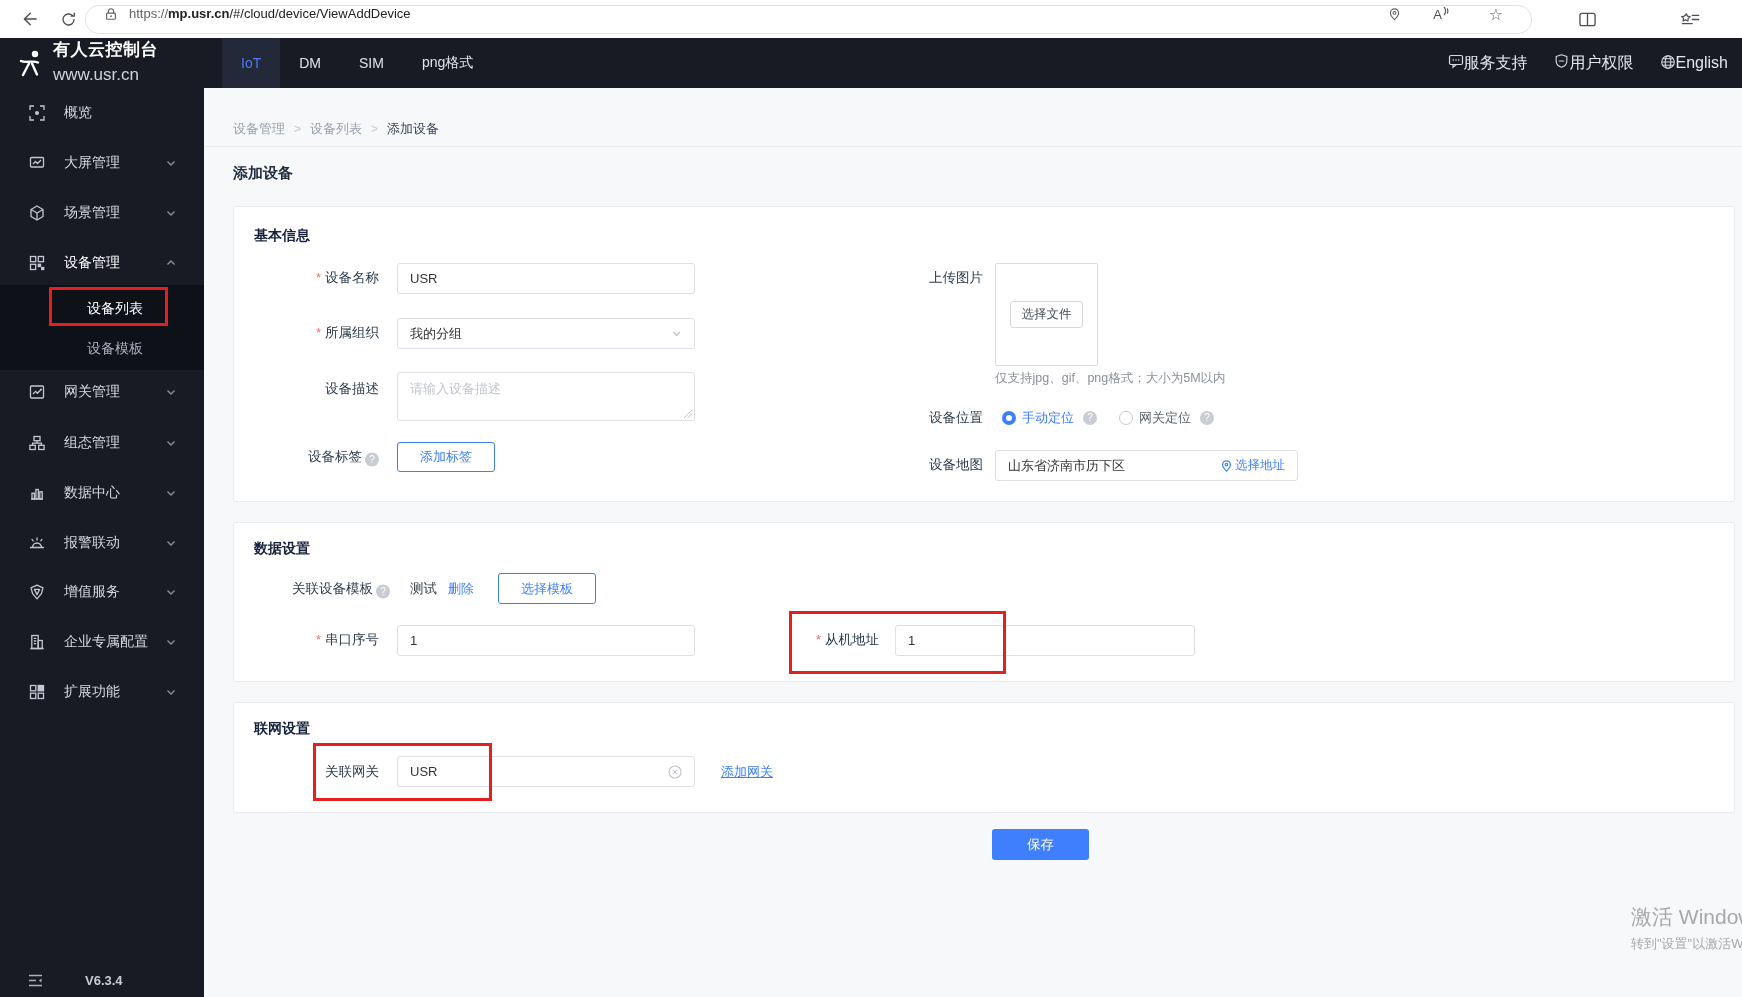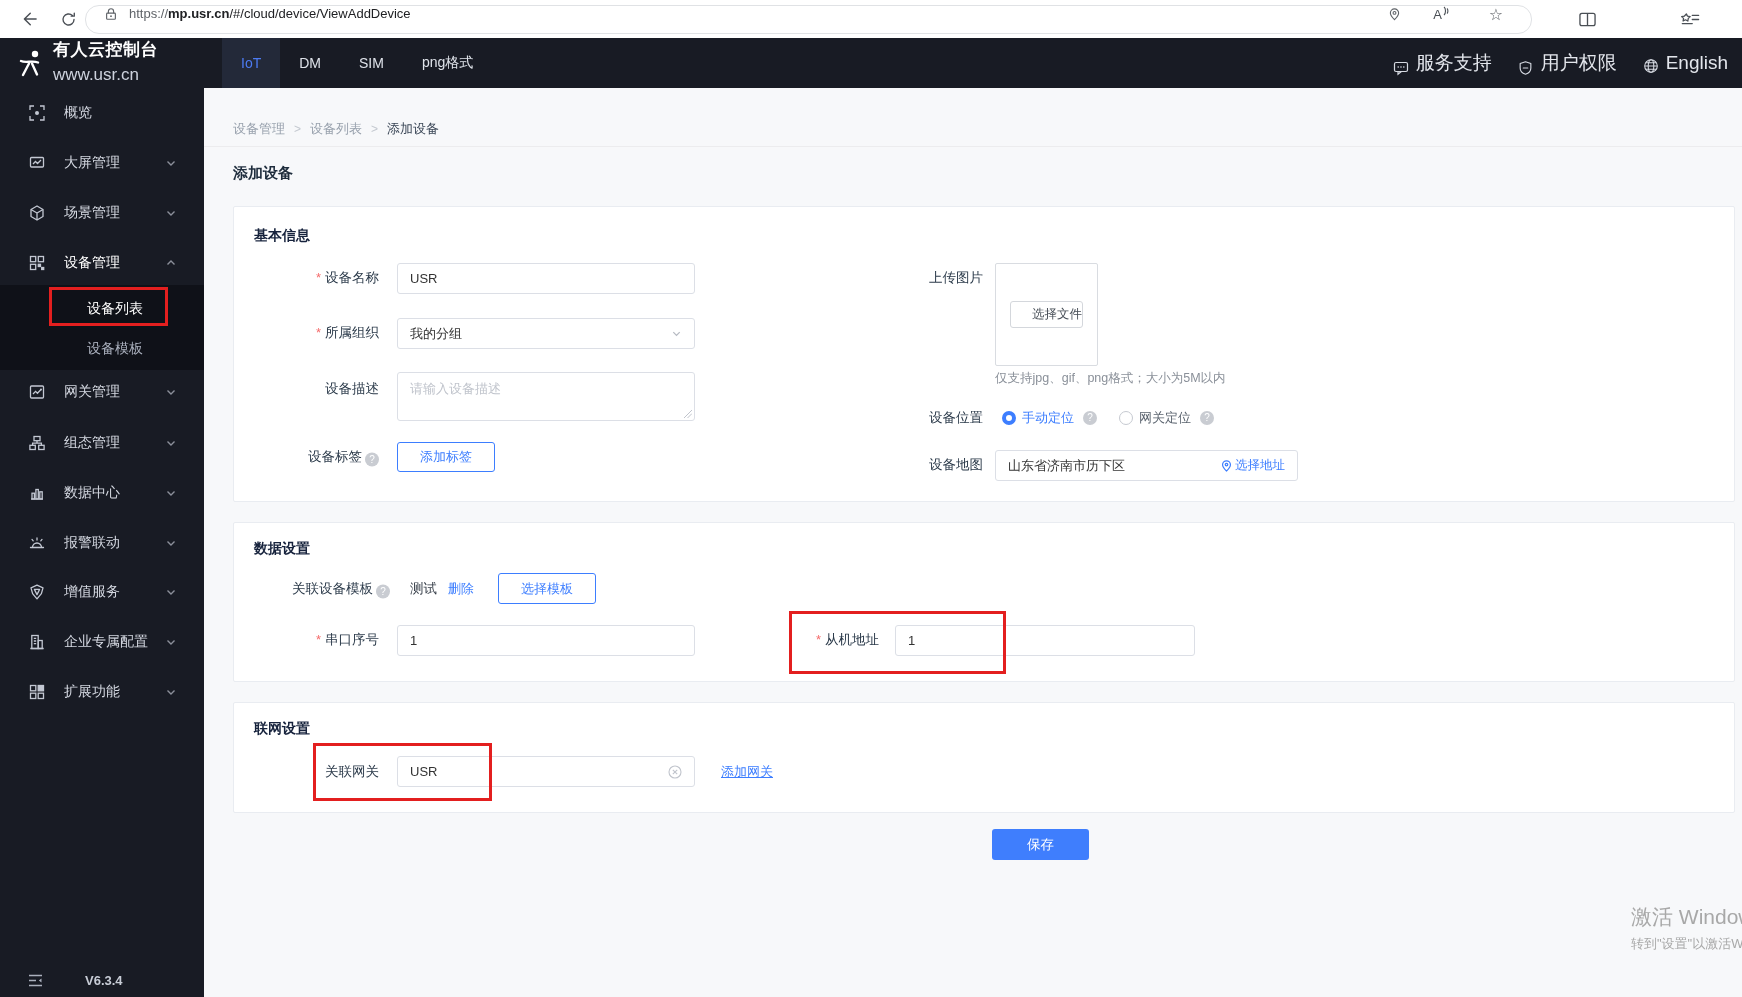--- a/index.html
+++ b/index.html
@@ -19,21 +19,21 @@
   
   #app-header{position:absolute;left:0;top:38px;width:1742px;height:50px;background:#181b24;color:#e8eaf0;}
   #logo-block{position:absolute;left:0;top:0;width:178px;height:50px;display:flex;align-items:center;}
   #logo-text{line-height:1.1;}
   #logo-title{font-size:17px;font-weight:bold;color:#fff;letter-spacing:.5px;}
   #logo-sub{font-size:17px;color:#cdd2dd;text-align:left;margin-top:6px;}
   #top-tabs{position:absolute;left:178px;top:0;height:50px;display:flex;padding-left:44px;}
   .tab{height:50px;display:flex;align-items:center;padding:0 19px;font-size:14px;color:#dfe3ea;cursor:pointer;}
   .tab.active{background:#232939;color:#4d7bf3;}
   #header-right{position:absolute;right:14px;top:0;height:50px;display:flex;align-items:center;gap:26px;}
-  .hr-item{display:flex;align-items:flex-end;gap:7px;font-size:19px;color:#e3e6ec;cursor:pointer;}
+  .hr-item{display:flex;align-items:flex-start;font-size:16px;color:#e3e6ec;cursor:pointer;}
   .hicon{width:16px;height:16px;color:#d6dae2;}
 
   
   #sidebar{position:absolute;left:0;top:88px;width:204px;height:909px;background:#181b24;}
   #submenu-bg{position:absolute;left:0;top:197px;width:204px;height:85px;background:#0f1118;}
   .side-item{position:absolute;left:0;width:204px;height:44px;display:flex;align-items:center;cursor:pointer;}
   .side-ic{position:absolute;left:29px;width:16px;height:16px;color:#c3c8d3;}
   .side-lbl{position:absolute;left:64px;font-size:14px;color:#d4d8e1;}
   .side-lbl.on{color:#fff;}
   .chev{position:absolute;left:165px;width:12px;height:12px;color:#8b8f9a;}
@@ -424,21 +424,21 @@
         </span>
     </div>
 
     <div class="lbl" style="left:15px;width:130px;top:250px"><span>设备标签</span><span class="q">?</span></div>
     <div class="btn-outline" style="left:163px;top:235px;width:98px;height:30px">
         <span>添加标签</span>
       </div>
 
     <div class="lbl" style="left:619px;width:130px;top:71px"><span>上传图片</span></div>
     <div style="position:absolute;left:761px;top:56px;width:101px;height:101px;border:1px solid #d9dce1;border-radius:2px;background:#fff">
-      <div style="position:absolute;left:14px;top:37px;width:71px;height:25px;border:1px solid #d4d7dc;border-radius:3px;font-size:12.5px;color:#454c55;display:flex;align-items:center;justify-content:flex-end">
+      <div style="position:absolute;left:14px;top:37px;width:71px;height:25px;border:1px solid #d4d7dc;border-radius:3px;font-size:12.5px;color:#454c55;display:flex;align-items:center;justify-content:center">
           <span>选择文件</span>
         </div>
     </div>
     <div class="hint" style="left:761px;top:163px">仅支持jpg、gif、png格式；大小为5M以内</div>
 
     <div class="lbl" style="left:619px;width:130px;top:211px"><span>设备位置</span></div>
     <div style="position:absolute;left:768px;top:203px;height:16px;display:flex;align-items:center;gap:6px">
       <span class="radio on"></span>
       <span style="font-size:13px;color:#3d7eff">手动定位</span>
       <span class="q">?</span>

